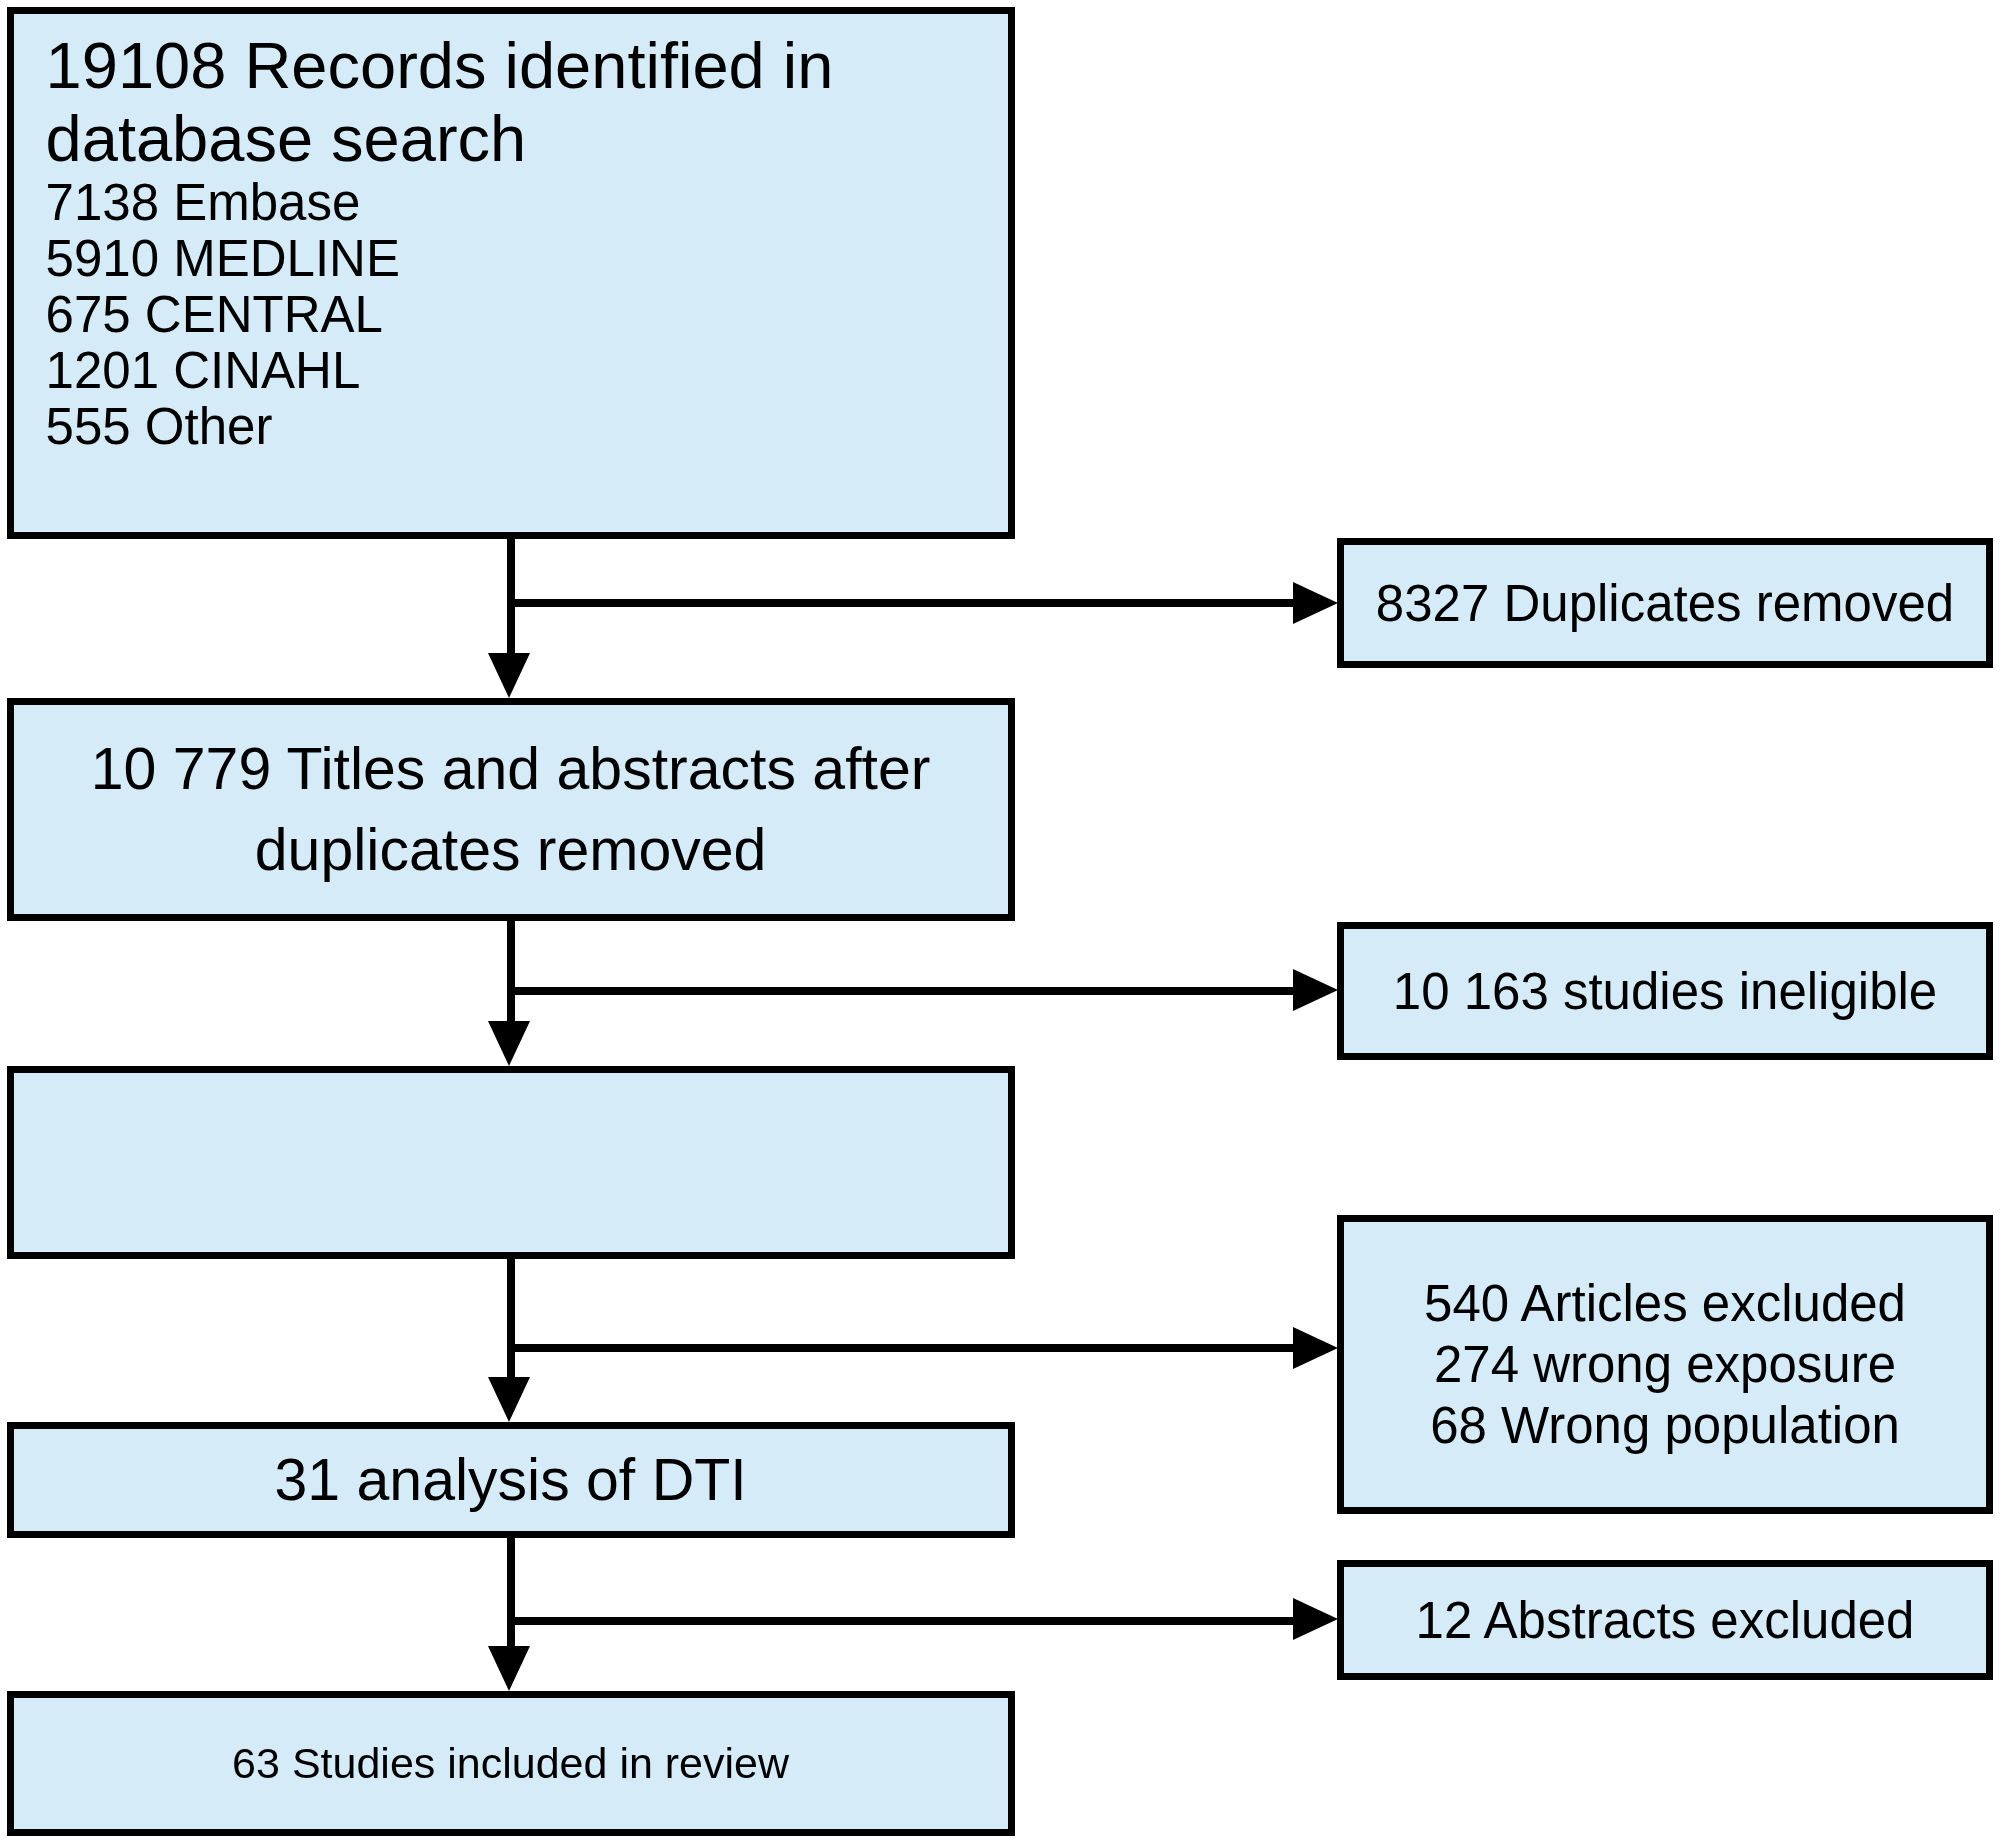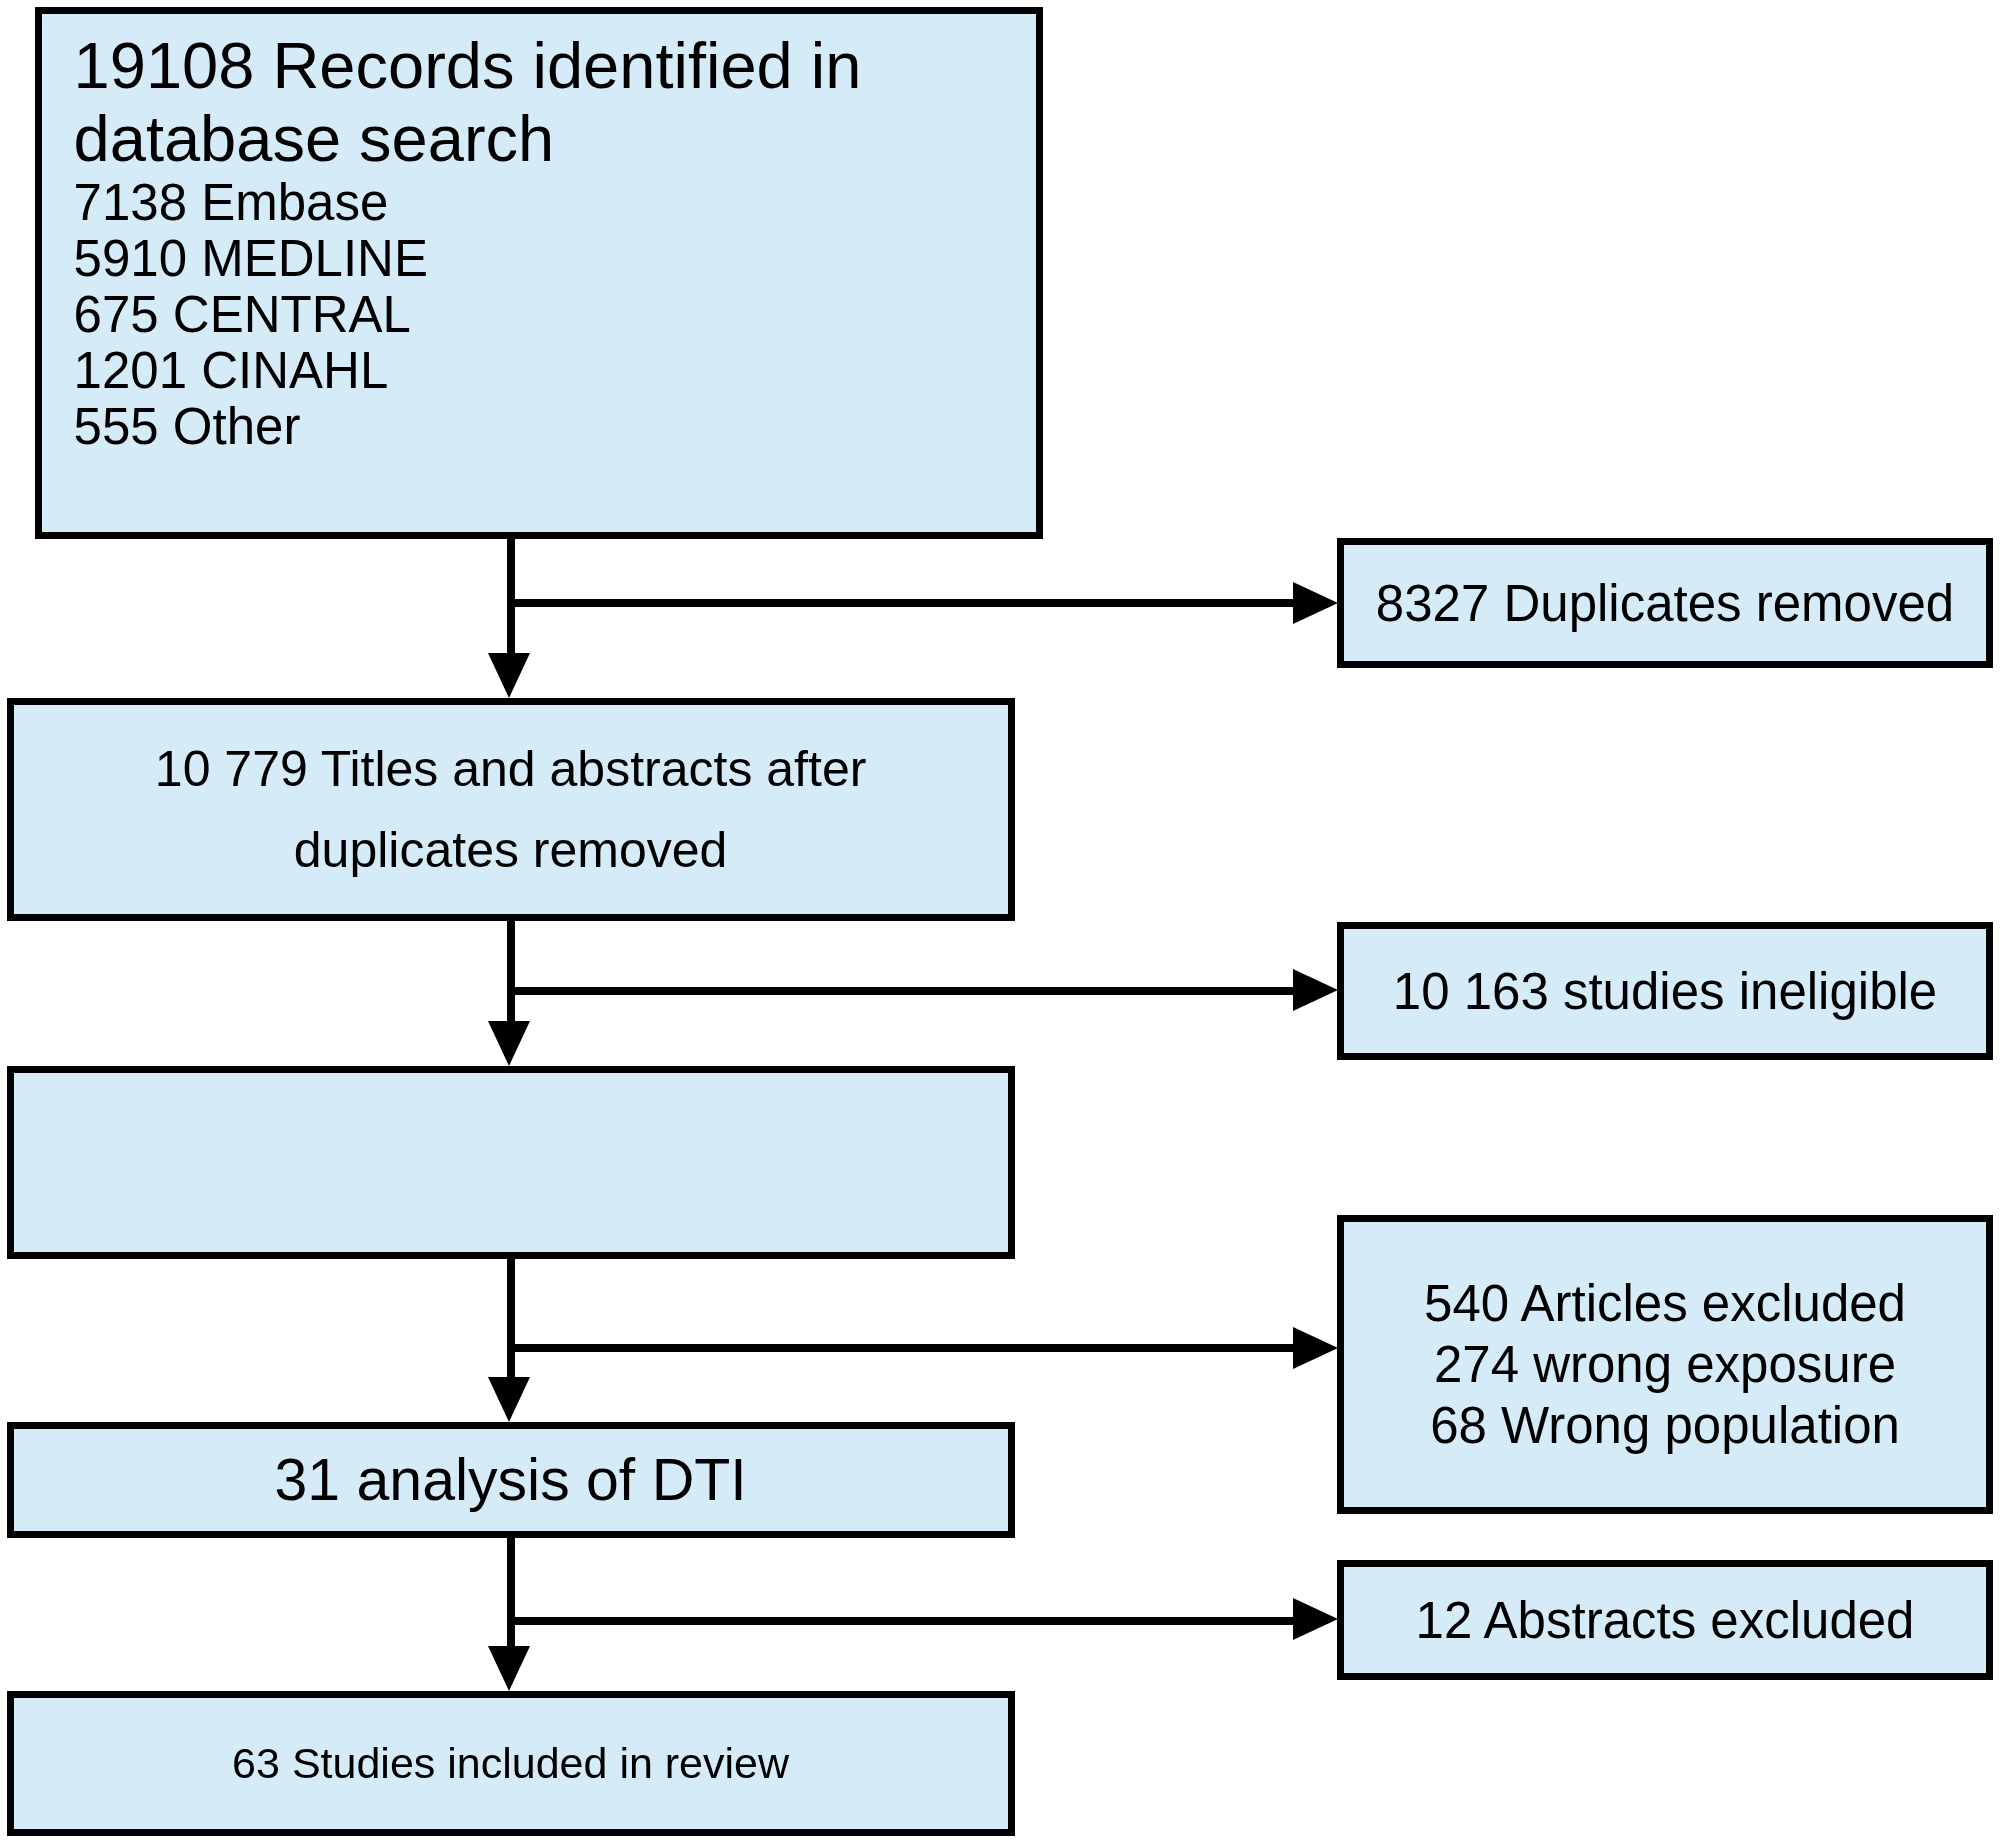--- a/index.html
+++ b/index.html
@@ -26,25 +26,25 @@
   .center {
     display: flex;
     flex-direction: column;
     align-items: center;
     justify-content: center;
     text-align: center;
   }
   .line { white-space: nowrap; }
 
   
-  #box-identification { top: 6.6px; height: 532px; padding: 15px 3px 0 32px; margin-left: 28px; }
+  #box-identification { top: 6.6px; height: 532px; padding: 15px 3px 0 32px; }
   #box-identification .id-title  { font-size: 65px; line-height: 73px; }
   #box-identification .id-source { font-size: 51px; line-height: 56px; }
 
-  #box-screening   { top: 698px;  height: 223px; font-size: 50px; line-height: 81px; }
+  #box-screening   { top: 698px;  height: 223px; font-size: 59px; line-height: 81px; }
   #box-eligibility { top: 1066px; height: 193px; font-size: 59px; line-height: 81px; }
   #box-dti         { top: 1422px; height: 116px; font-size: 59px; line-height: 81px; }
   #box-included    { top: 1691px; height: 145px; font-size: 43px; line-height: 81px; }
 
   
   #side-duplicates { top: 538px;  height: 130px; font-size: 51px; line-height: 61px; }
   #side-ineligible { top: 922px; height: 138px; font-size: 51px; line-height: 61px; }
   #side-excluded   { top: 1215px; height: 299px; font-size: 51px; line-height: 61px; }
   #side-abstracts  { top: 1560px; height: 120px; font-size: 51px; line-height: 61px; }
 

